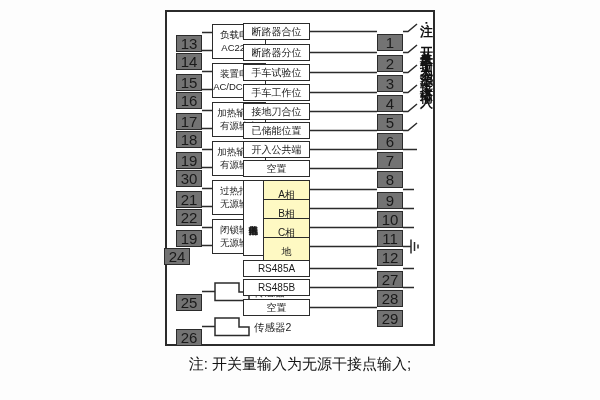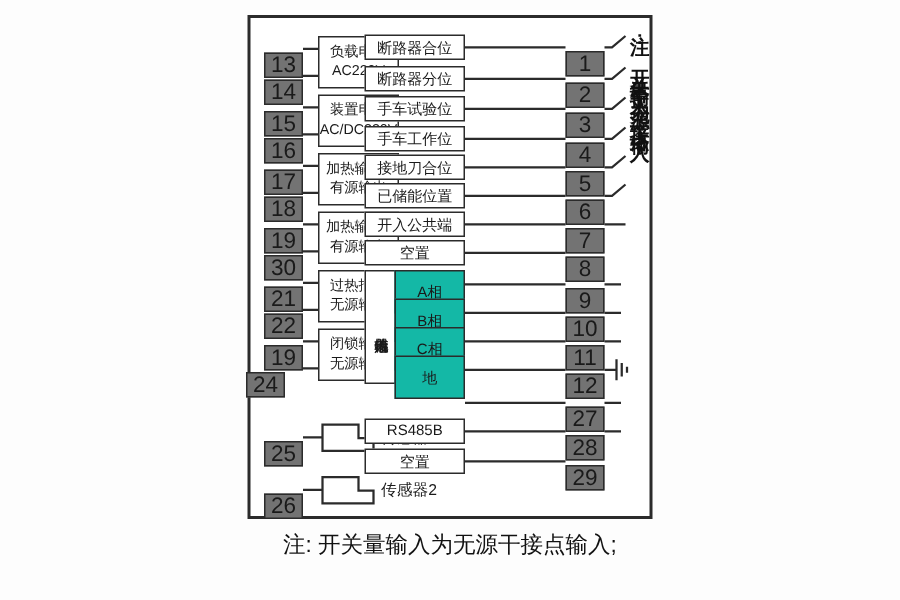--- a/index.html
+++ b/index.html
@@ -27,21 +27,21 @@
     background:#fff; font-size:10px; display:flex; align-items:center; justify-content:center;
     white-space:nowrap;
   }
   .vgroup {
     position:absolute; left:243px; top:180px; width:21px; height:76px;
     border:1.5px solid #2b2b2b; background:#fff; display:flex; align-items:center; justify-content:center;
   }
   .vgroup .vtext { writing-mode:vertical-rl; text-orientation:upright; font-size:9.5px; line-height:1; }
   .phase {
     position:absolute; left:263px; width:47px; height:29px; border:1.5px solid #2b2b2b;
-    background:#14b8a6; font-size:10px; display:flex; align-items:center; justify-content:center;
+    background:#fef9c3; font-size:10px; display:flex; align-items:center; justify-content:center;
   }
   .slabel { position:absolute; left:254px; font-size:10.5px; line-height:14px; }
   .vnote {
     position:absolute; left:417px; top:13px; height:328px;
     writing-mode:vertical-rl; text-orientation:upright;
     font-size:13px; letter-spacing:4px; color:#111; font-weight:bold;
   }
   .bnotes {
     position:absolute; left:120px; top:352px; width:360px; text-align:center;
     font-size:15px; line-height:23px; color:#111;
@@ -137,20 +137,21 @@
   </div>
   <div class="phase" style="top:180px">A相</div>
   <div class="term" style="left:377px;top:181px">9</div>
   <div class="phase" style="top:199px">B相</div>
   <div class="term" style="left:377px;top:200px">10</div>
   <div class="phase" style="top:218px">C相</div>
   <div class="term" style="left:377px;top:219px">11</div>
   <div class="phase" style="top:237px">地</div>
   <div class="term" style="left:377px;top:238px">12</div>
 
+  <div class="rlabel" style="top:260px">RS485A</div>
   <div class="term" style="left:377px;top:260px">27</div>
   <div class="rlabel" style="top:279px">RS485B</div>
   <div class="term" style="left:377px;top:279px">28</div>
   <div class="rlabel" style="top:299px">空置</div>
   <div class="term" style="left:377px;top:299px">29</div>
 
   <div class="vnote">注:开关量输入为无源干接点输入</div>
 
   <div class="bnotes">
     <div>注: 开关量输入为无源干接点输入;</div>

